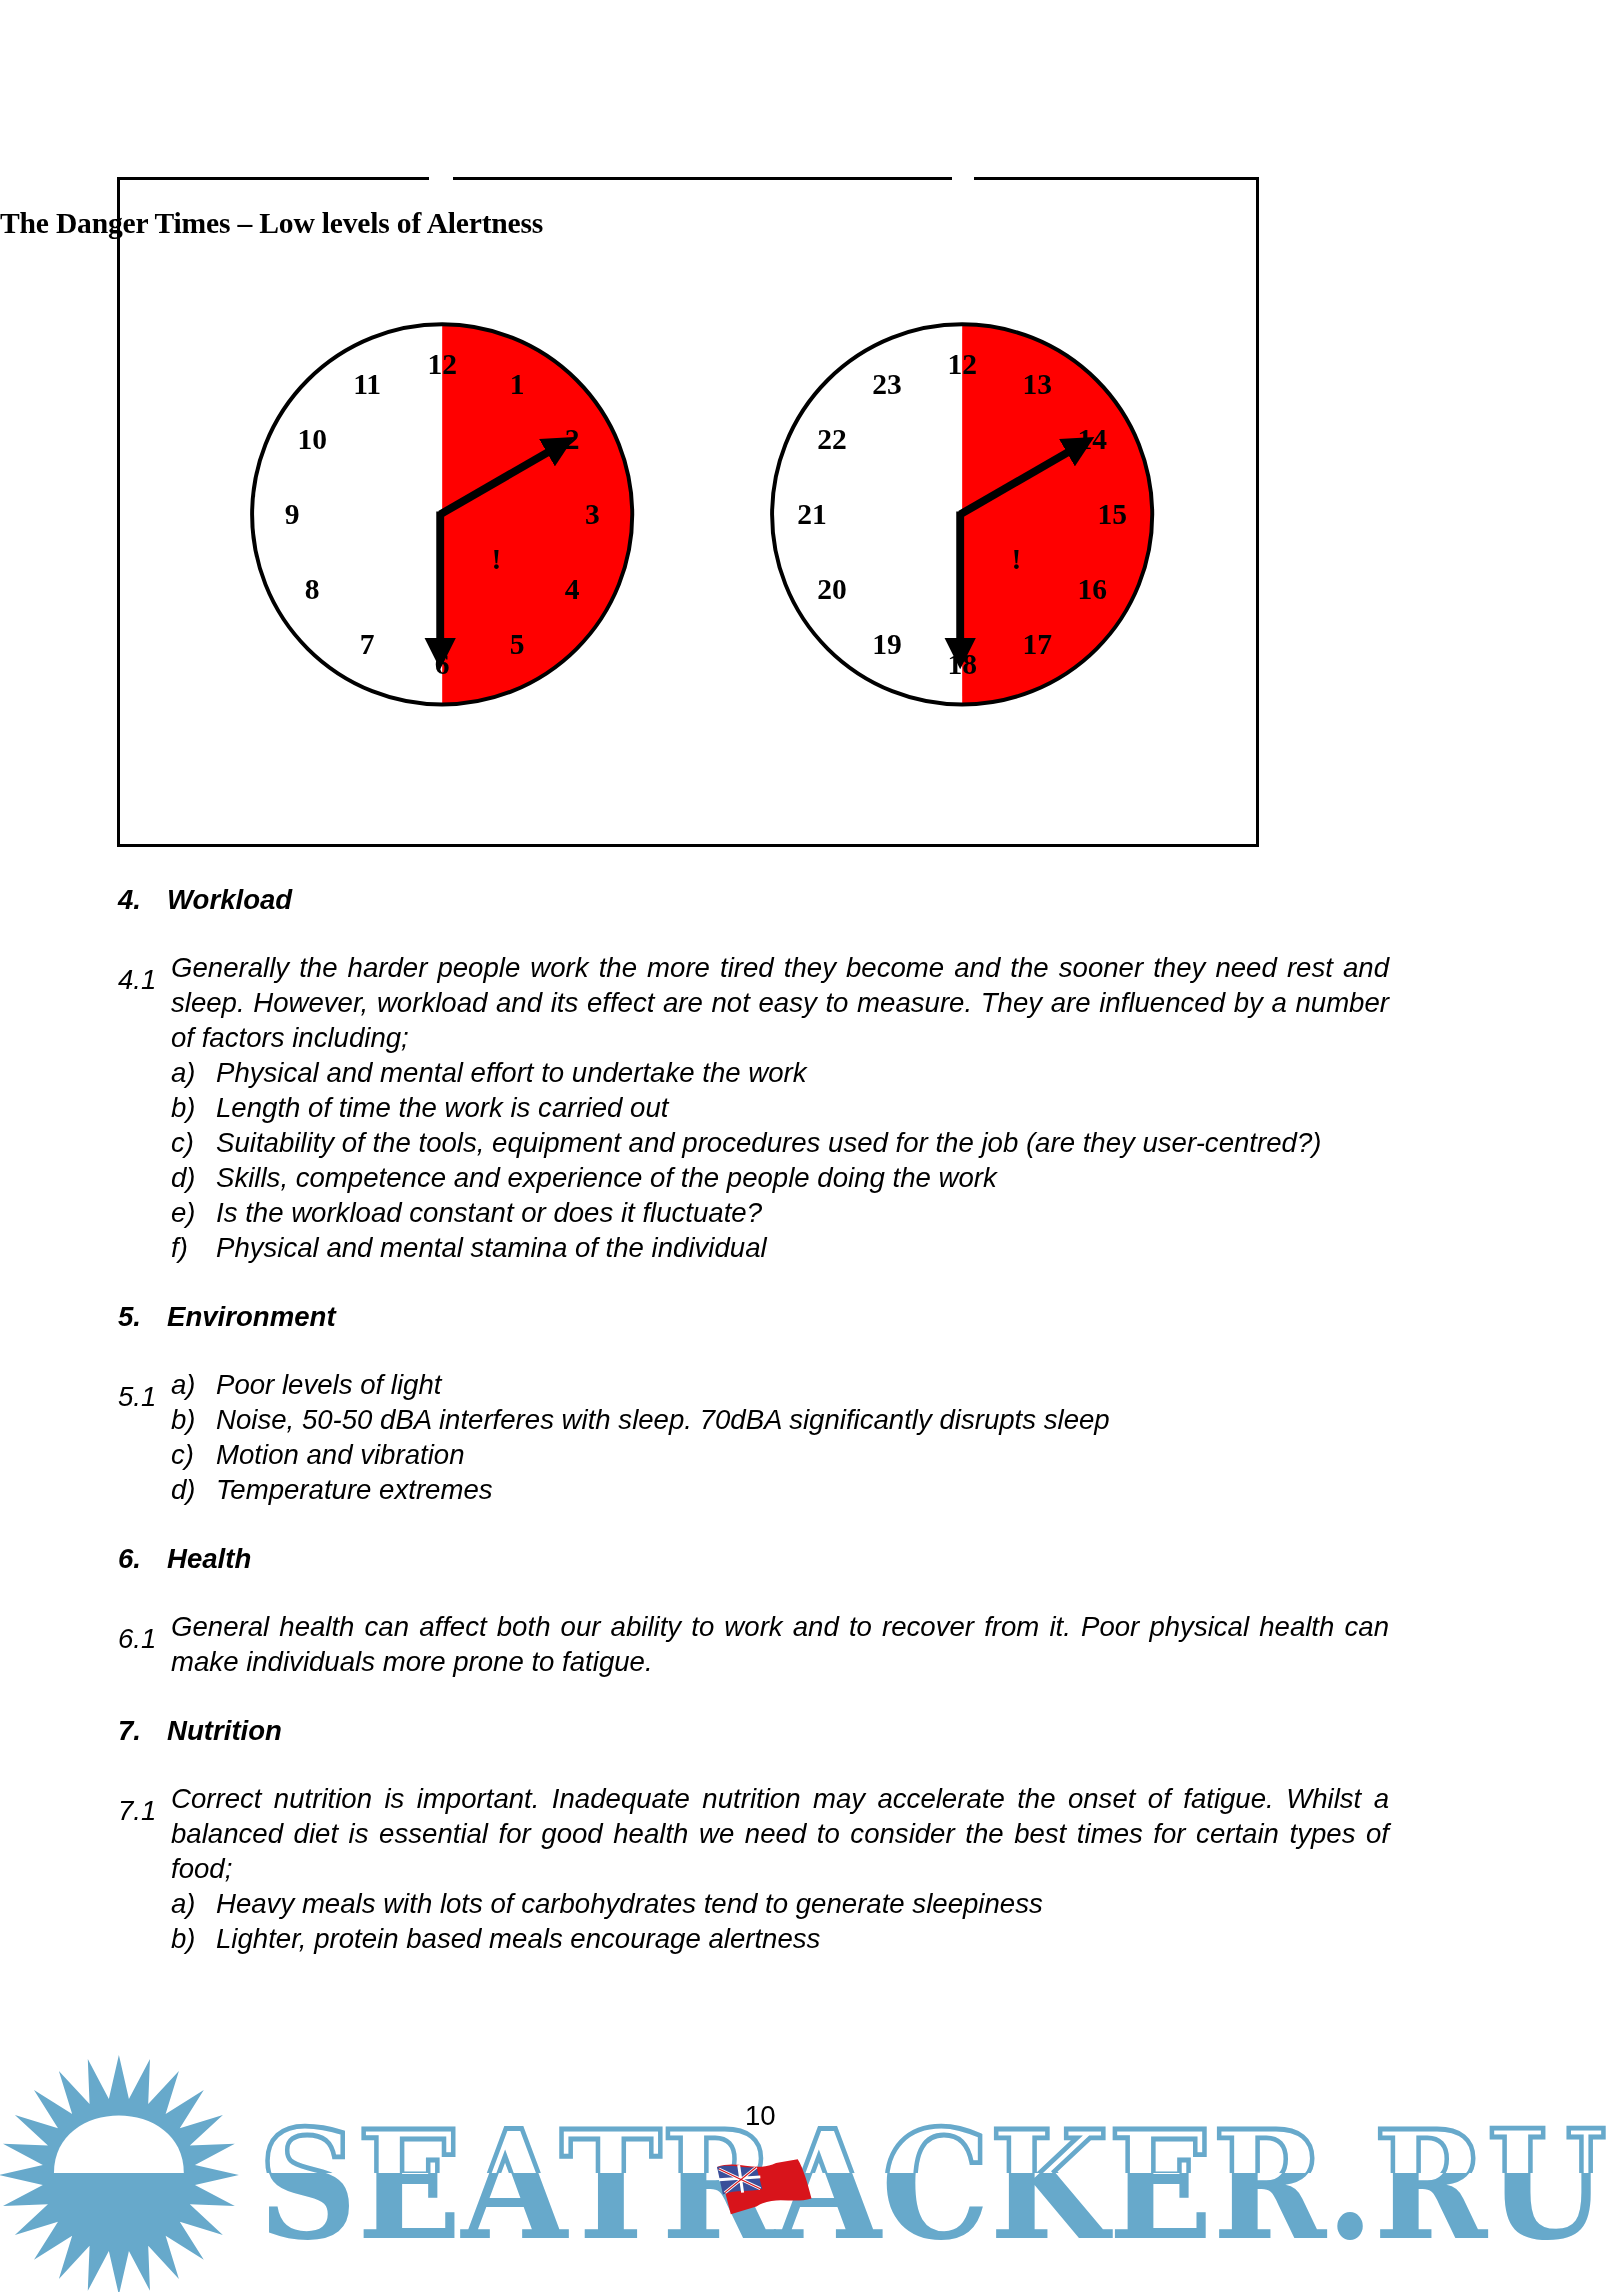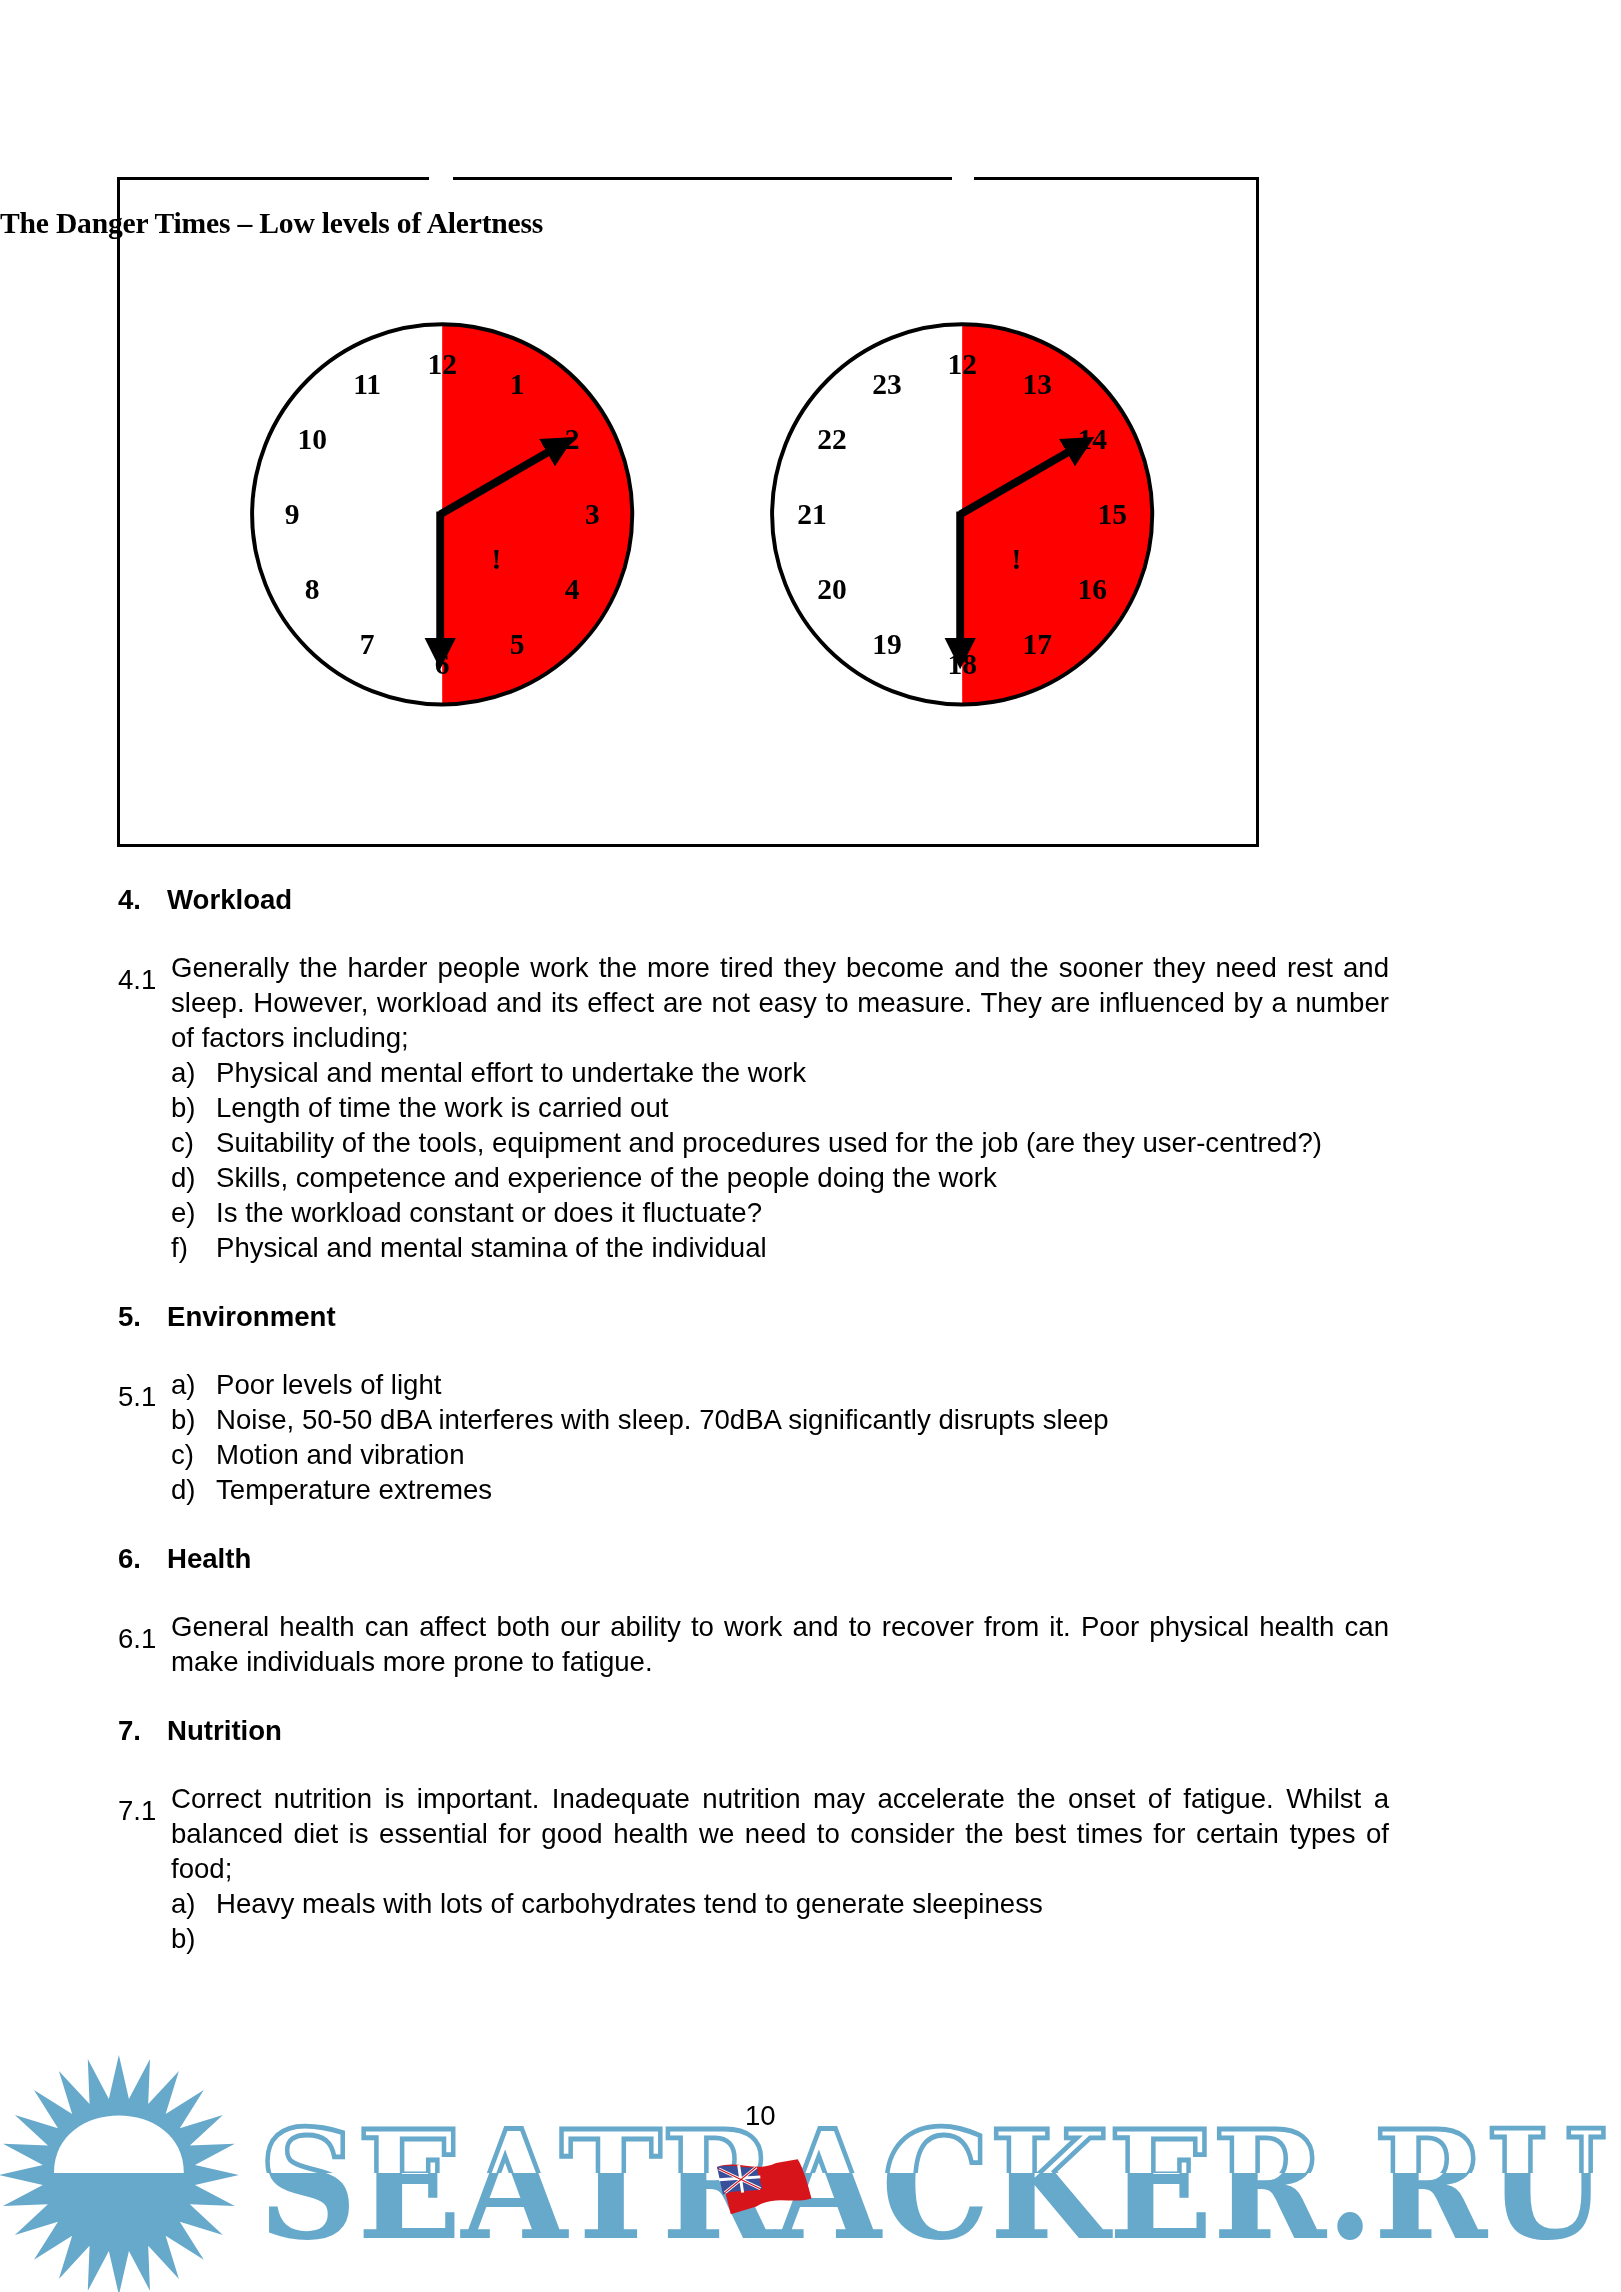--- a/index.html
+++ b/index.html
@@ -10,21 +10,21 @@
   svg.clocks { position: absolute; left: 0; top: 0; }
   .clock-num { font-family: "Liberation Serif", serif; font-weight: bold; font-size: 30px; fill: #000; }
   .content { position: absolute; left: 118px; top: 882px; width: 1271px; font-size: 27.6px; line-height: 35px; }
   .sec-heading { font-weight: bold; margin: 0; height: 34px; }
   .sec-heading .num { display: inline-block; width: 49px; }
   .para { position: relative; padding-left: 53px; margin-top: 34px; text-align: justify; }
   .para .pnum { position: absolute; left: 0; top: 0; margin-top: 12px; }
   .list { list-style: none; margin: 0; padding: 0 0 0 0; }
   .list li { position: relative; padding-left: 45px; text-align: justify; }
   .list li .lbl { position: absolute; left: 0; top: 0; }
-  .section { margin-bottom: 34px; }
+  .section { margin-bottom: 34px; font-style: italic; }
   .page-number { position: absolute; left: 745px; top: 2100px; font-size: 27.6px; }
   .watermark { position: absolute; left: 0; top: 2049px; }
 </style>
 </head>
 <body>
 
 <div class="figure-box"></div>
 <div class="gap" style="left:429px;width:23.6px;"></div>
 <div class="gap" style="left:952px;width:21.7px;"></div>
 <div class="fig-title">The Danger Times – Low levels of Alertness</div>
@@ -112,21 +112,21 @@
         <div>General health can affect both our ability to work and to recover from it. Poor physical health can make individuals more prone to fatigue.</div>
       </div>
     </div>
     <div class="section">
       <div class="sec-heading"><span class="num">7.</span><span>Nutrition</span></div>
       <div class="para">
         <span class="pnum">7.1</span>
         <div>Correct nutrition is important. Inadequate nutrition may accelerate the onset of fatigue. Whilst a balanced diet is essential for good health we need to consider the best times for certain types of food;</div>
         <ul class="list">
           <li><span class="lbl">a)</span><span>Heavy meals with lots of carbohydrates tend to generate sleepiness</span></li>
-          <li><span class="lbl">b)</span></li>
+          <li><span class="lbl">b)</span><span>Lighter, protein based meals encourage alertness</span></li>
         </ul>
       </div>
     </div>
   </div>
 
 <div class="page-number">10</div>
 
 <svg class="watermark" width="1621" height="243" viewBox="0 0 1646 247">
   <defs>
     <clipPath id="wm-bottom">

